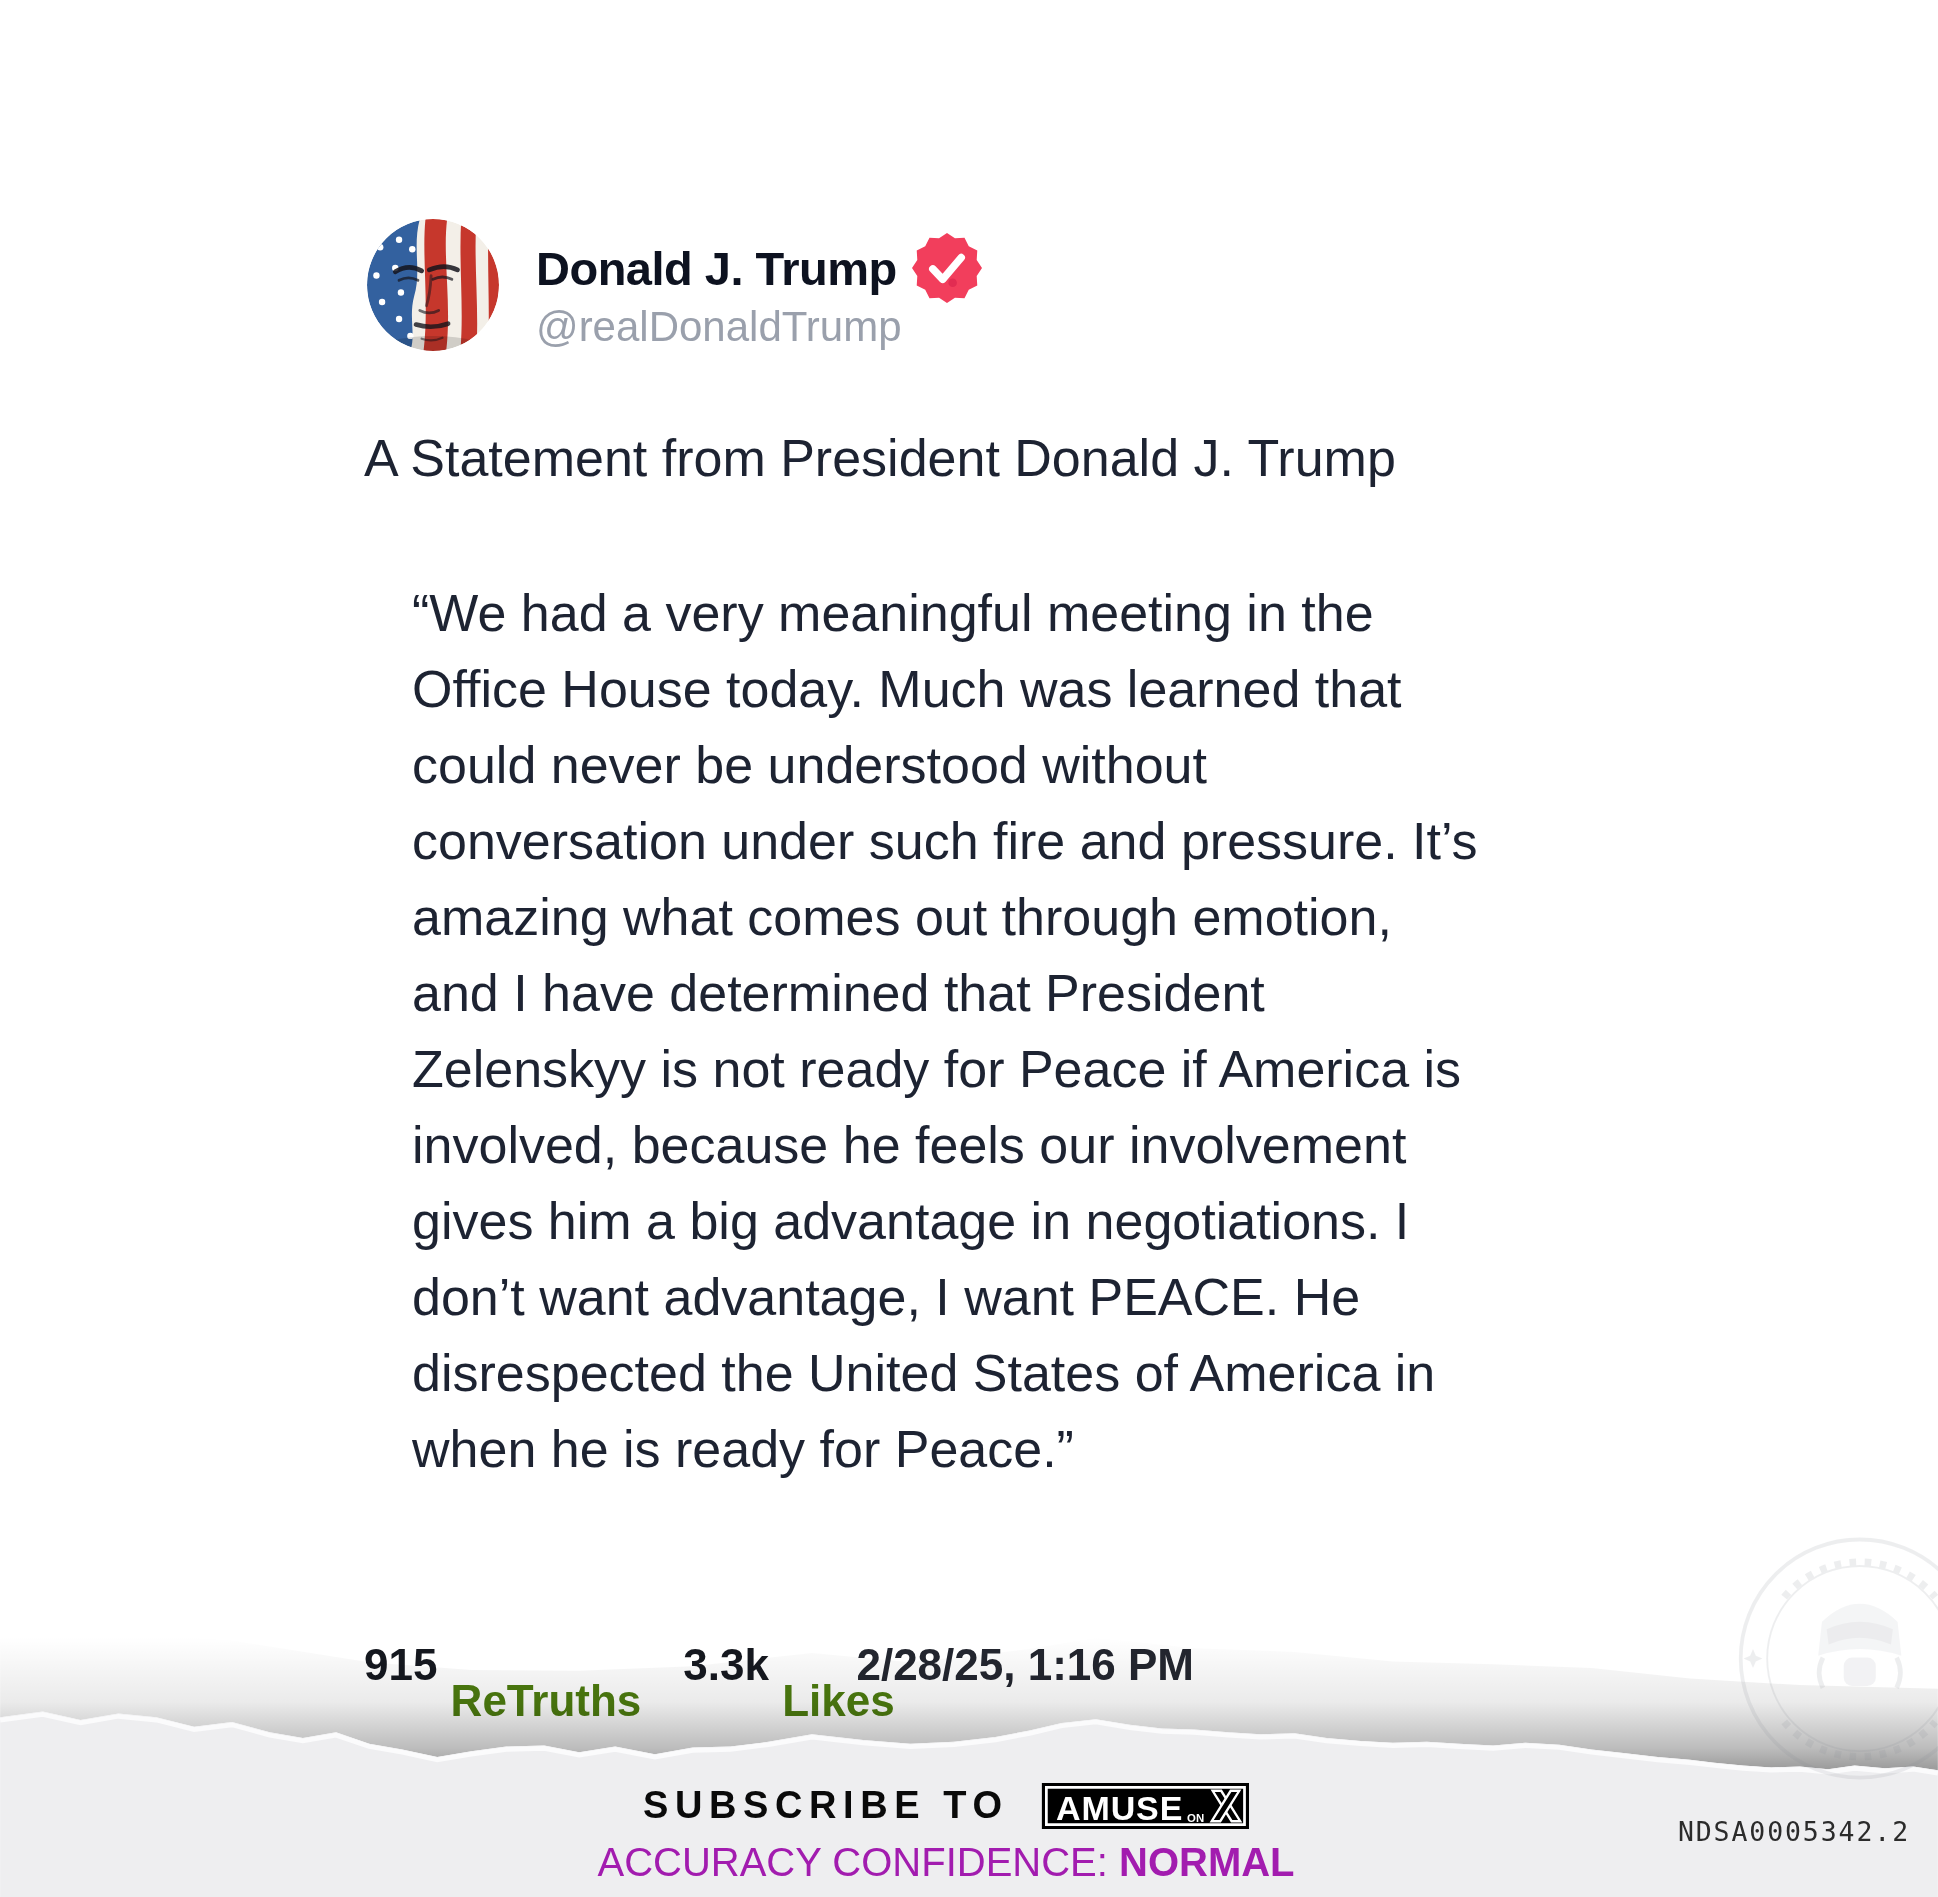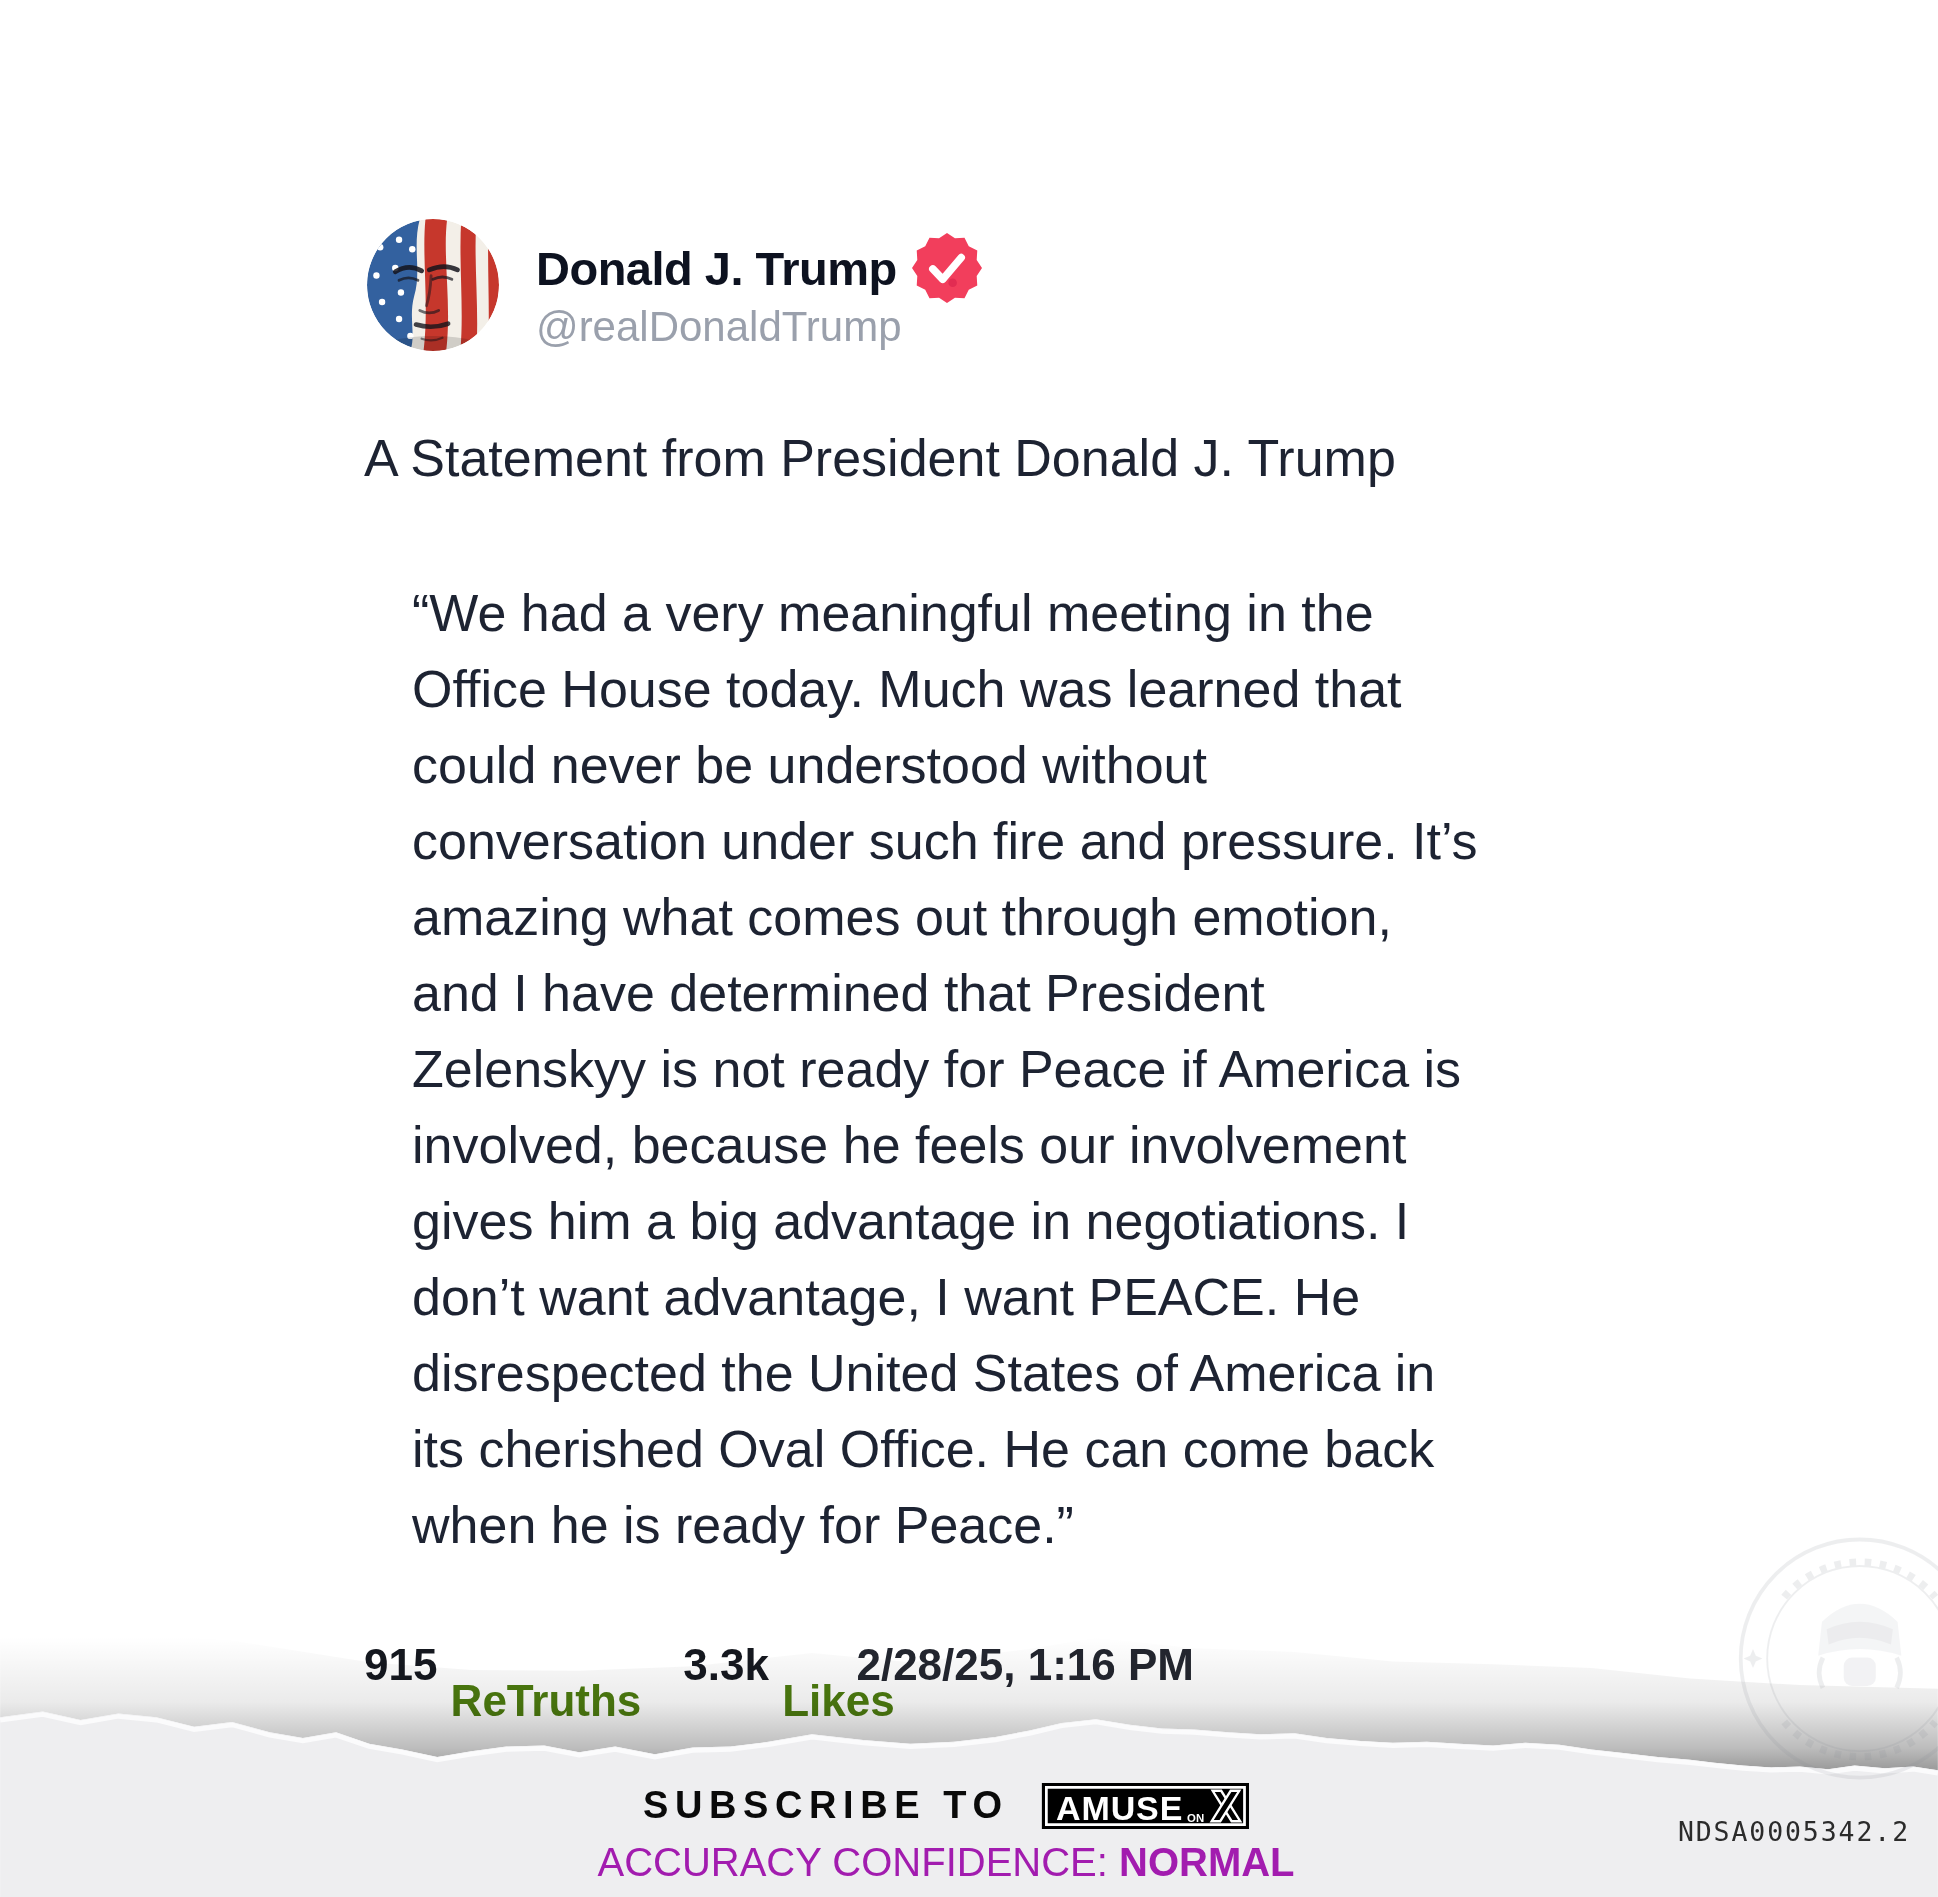--- a/index.html
+++ b/index.html
@@ -109,21 +109,20 @@
     <div class="bline">Office House today. Much was learned that</div>
     <div class="bline">could never be understood without</div>
     <div class="bline">conversation under such fire and pressure. It’s</div>
     <div class="bline">amazing what comes out through emotion,</div>
     <div class="bline">and I have determined that President</div>
     <div class="bline">Zelenskyy is not ready for Peace if America is</div>
     <div class="bline">involved, because he feels our involvement</div>
     <div class="bline">gives him a big advantage in negotiations. I</div>
     <div class="bline">don’t want advantage, I want PEACE. He</div>
     <div class="bline">disrespected the United States of America in</div>
-    <div class="bline">its cherished Oval Office. He can come back</div>
     <div class="bline">when he is ready for Peace.”</div>
   </div>
 
 <div class="abs stats-row">
   <div class="stat">
     <span class="num">915</span>
     <span class="lbl">ReTruths</span>
   </div>
   <div class="stat">
     <span class="num">3.3k</span>

